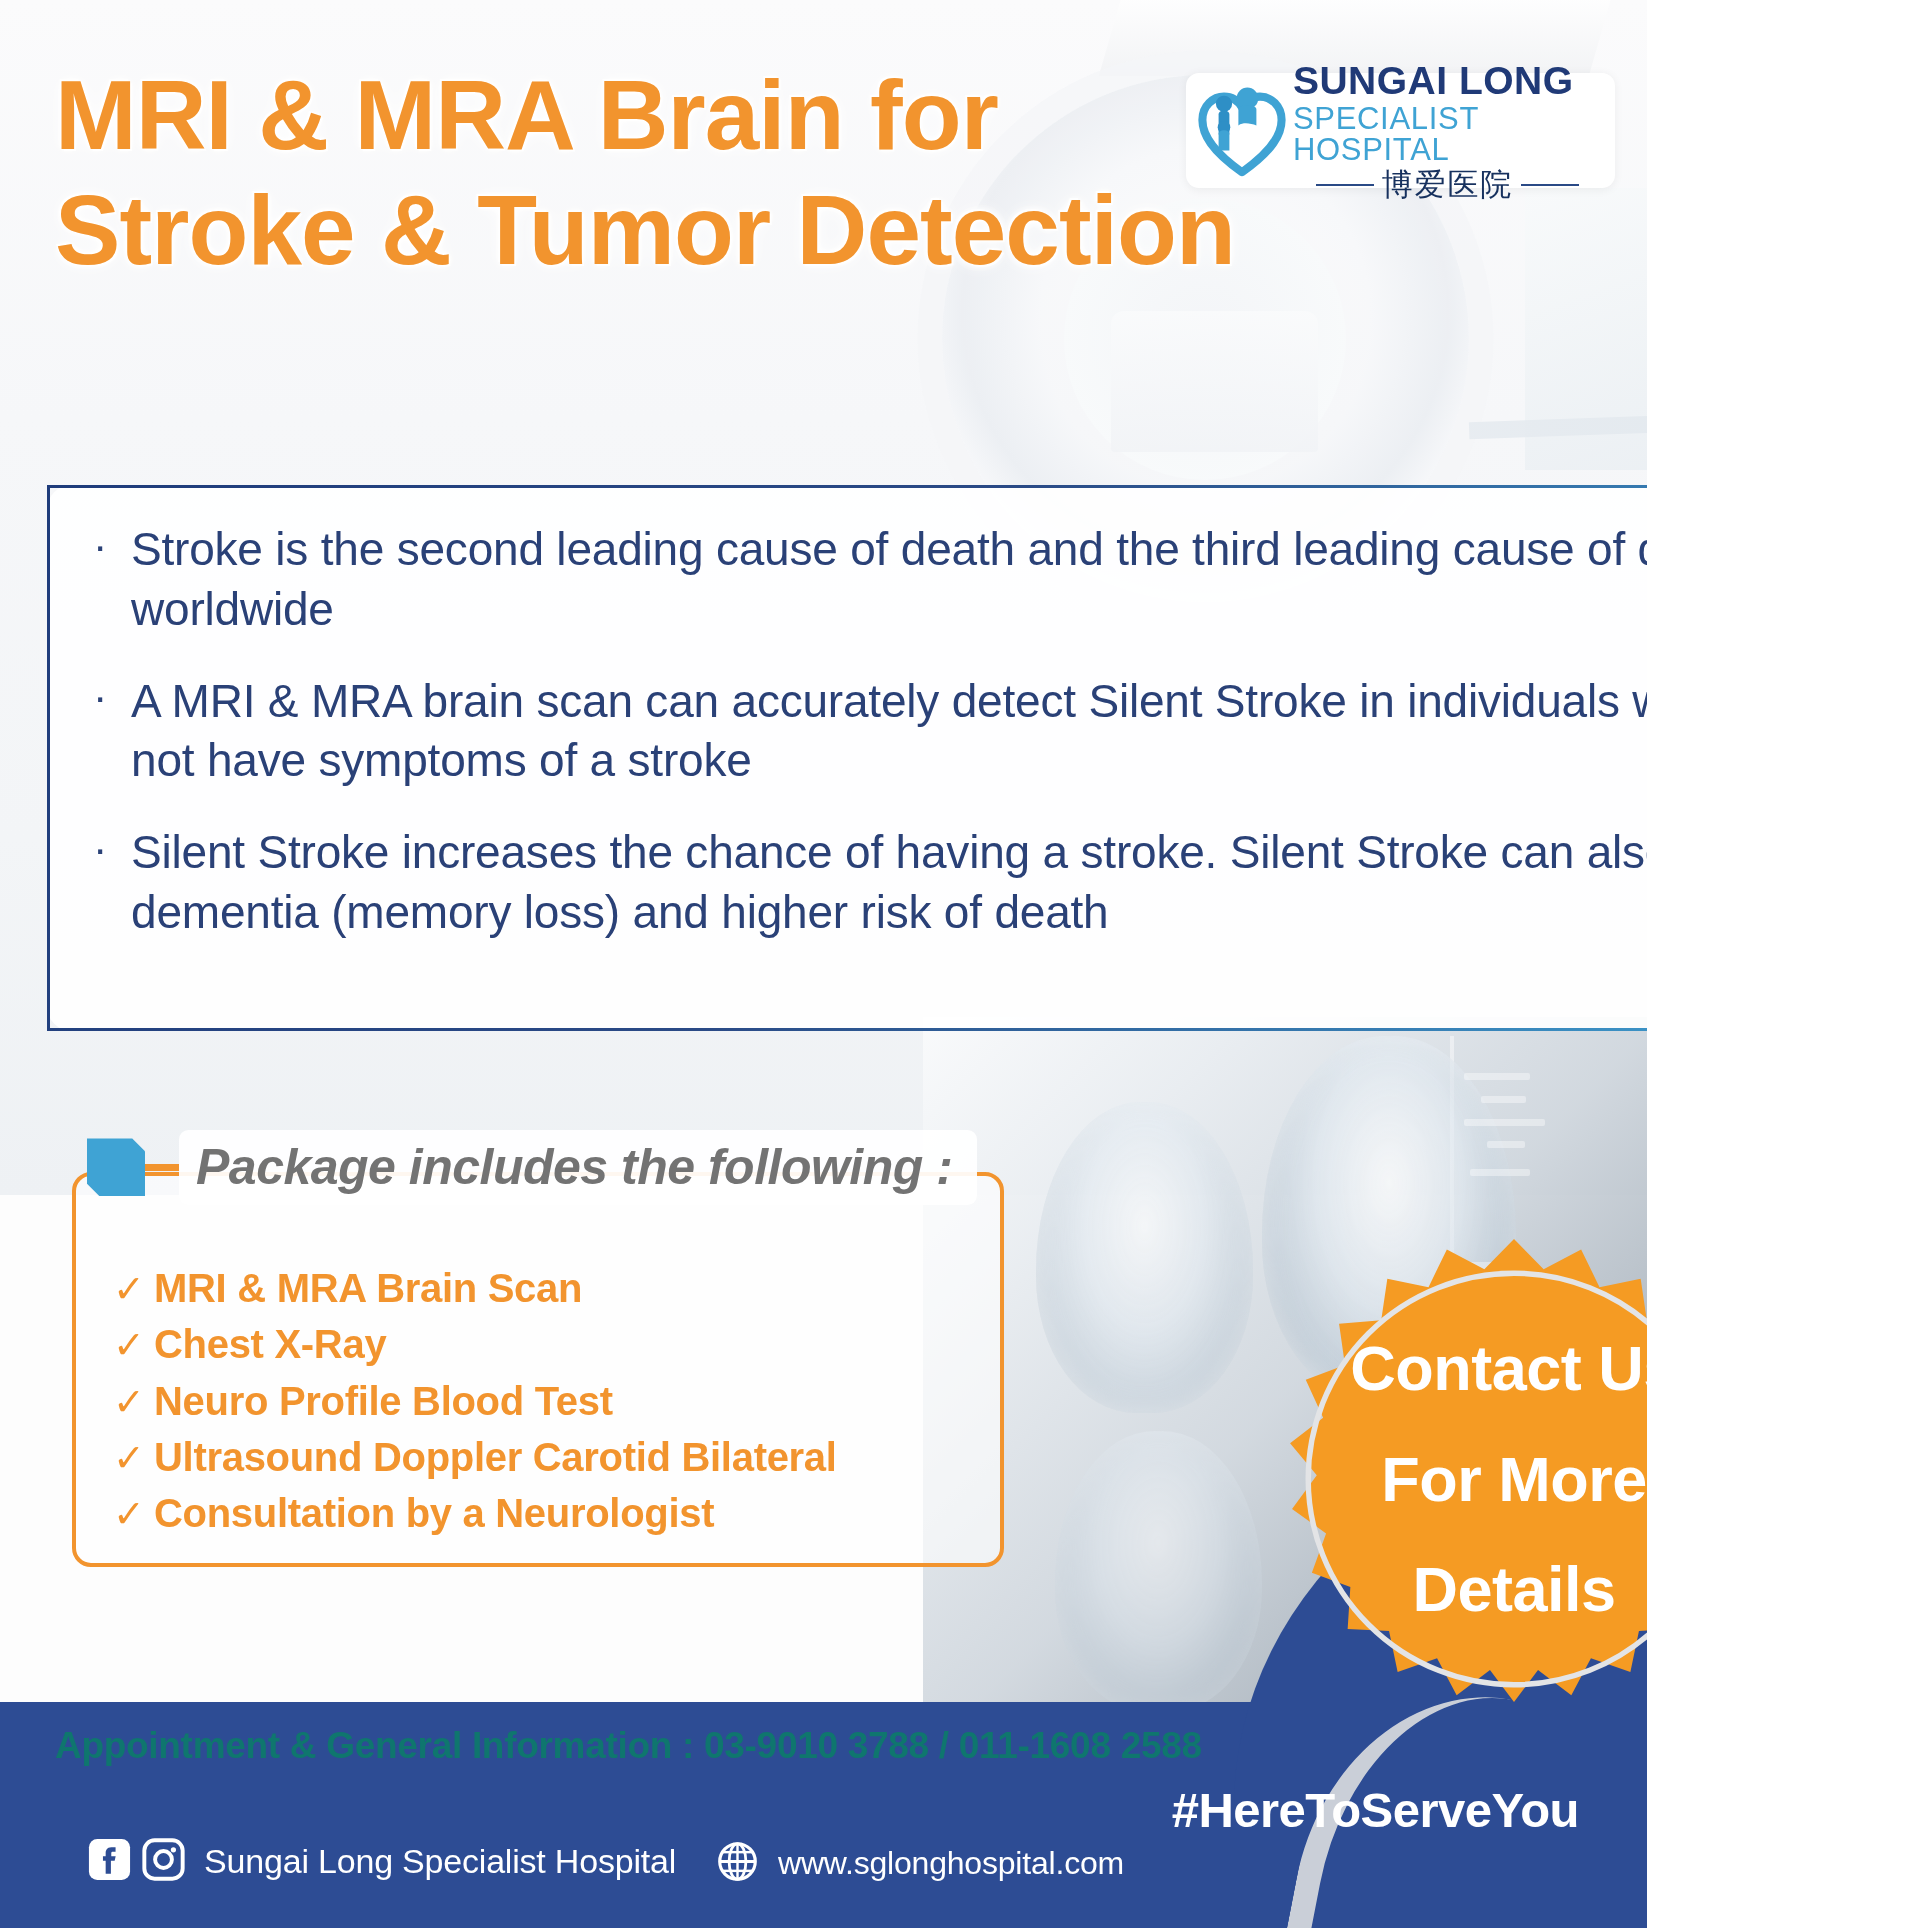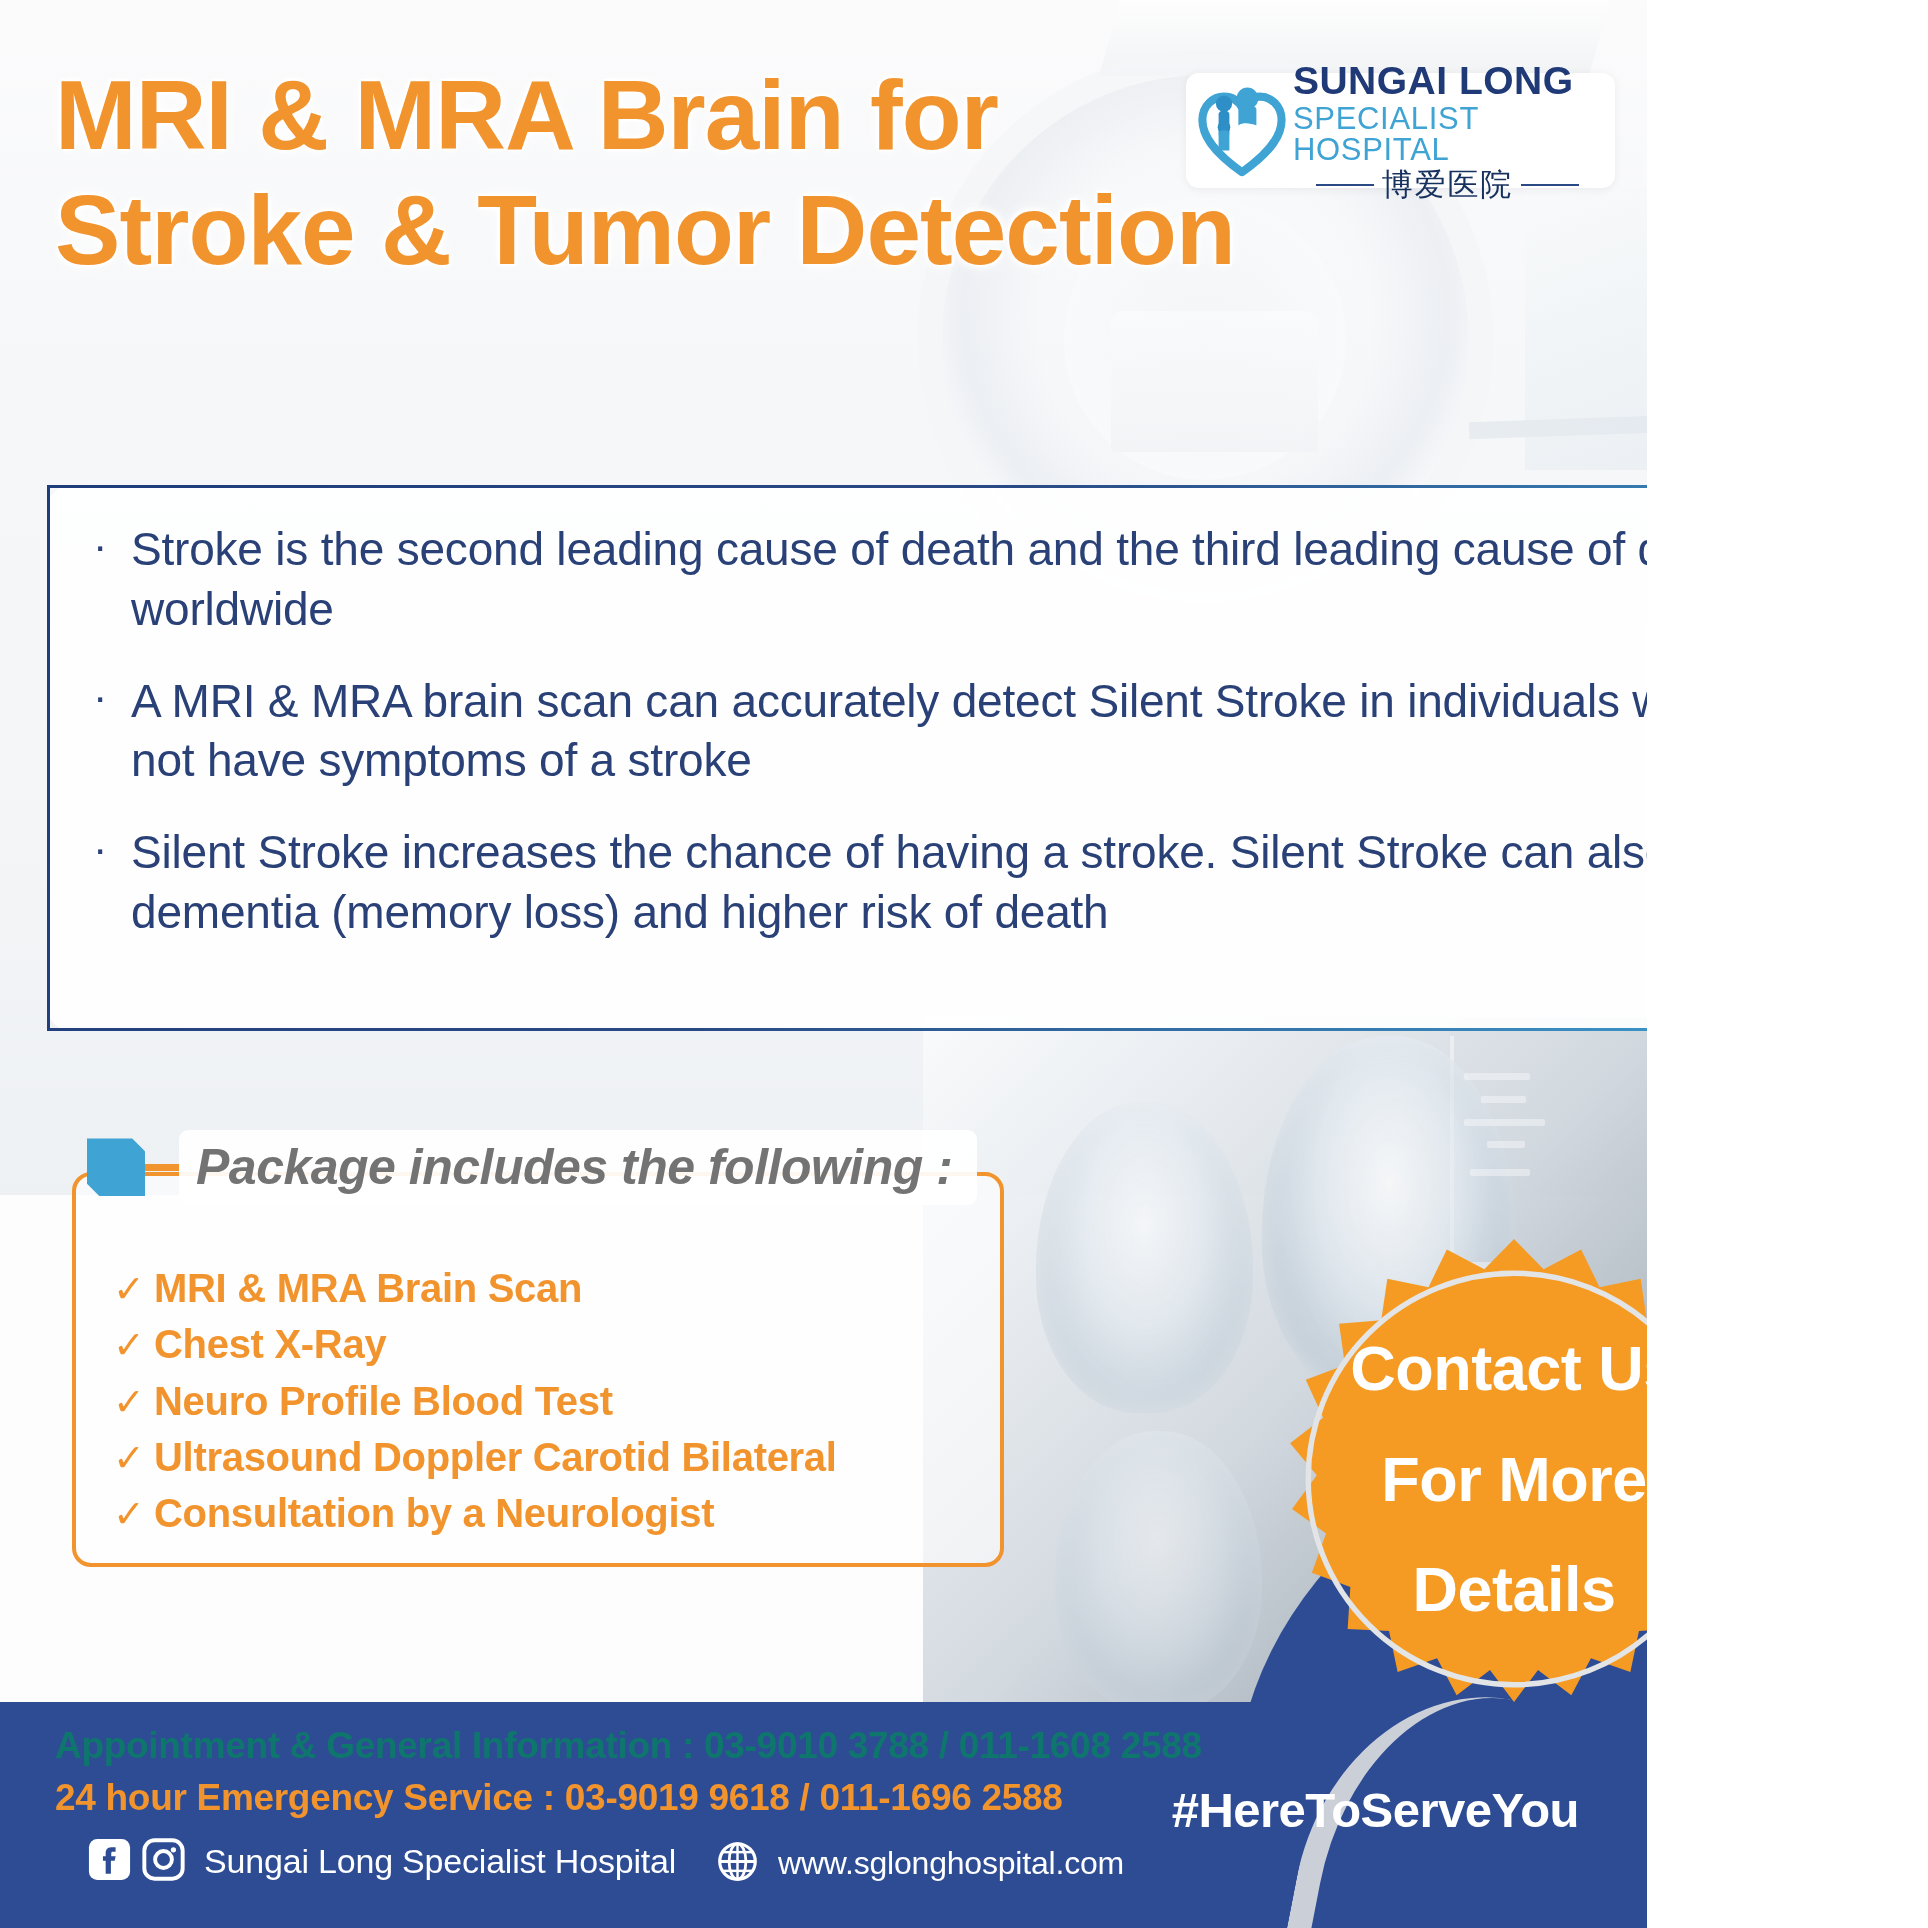--- a/index.html
+++ b/index.html
@@ -426,21 +426,20 @@
       <circle cx="100" cy="100" r="84" fill="none" stroke="#E3E4E6" stroke-width="2.2"></circle>
     </svg>
     <div class="badge-text">
       <span>Contact Us</span>
       <span>For More</span>
       <span>Details</span>
     </div>
   </div>
 
   <div class="f-line1">Appointment &amp; General Information : 03-9010 3788 / 011-1608 2588</div>
-  <div class="f-line2">24 hour Emergency Service : 03-9019 9618 / 011-1696 2588</div>
 
   <div class="f-social">
     <span class="ico">
       <svg width="43" height="43" viewBox="0 0 46 46" xmlns="http://www.w3.org/2000/svg">
         <rect x="1" y="1" width="44" height="44" rx="9" fill="#ffffff"></rect>
         <path d="M28.5 24.3h-4v14h-5.6v-14h-2.9v-4.8h2.9v-3.4c0-2.4 1.1-6.1 6.1-6.1h4.5v4.7h-3.3c-.5 0-1.3.3-1.3 1.5v3.3h4.7z" fill="#2D4C94"></path>
       </svg>
     </span>
     <span class="ico">
       <svg width="43" height="43" viewBox="0 0 46 46" xmlns="http://www.w3.org/2000/svg">

